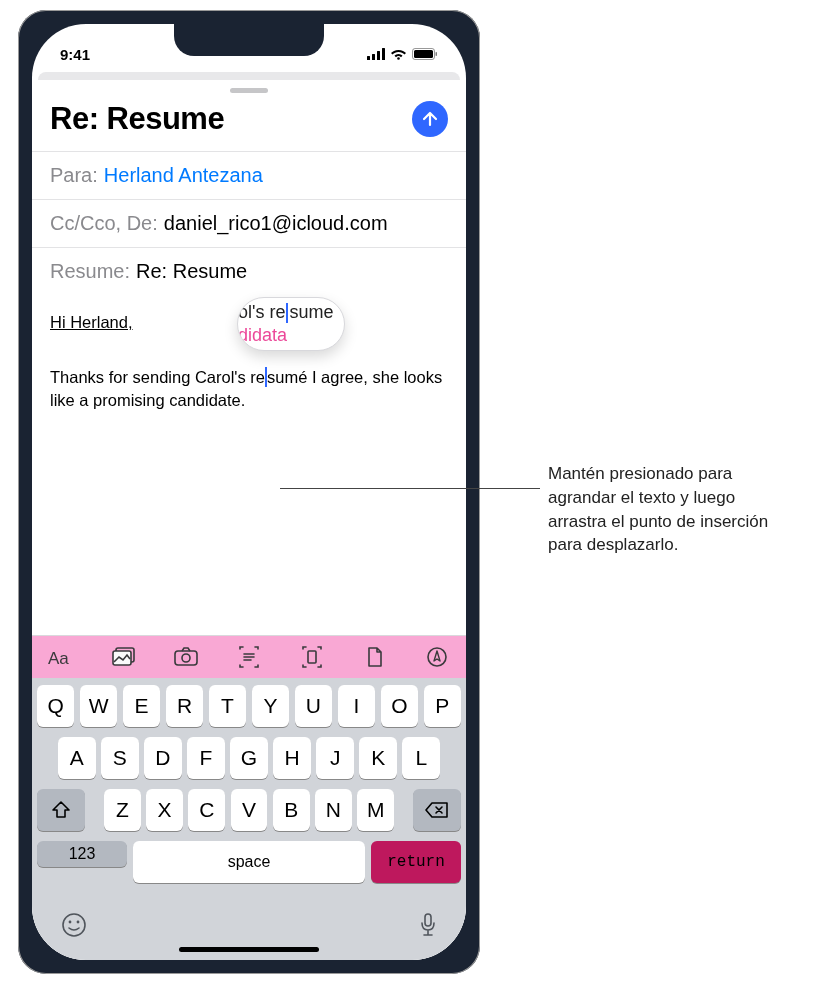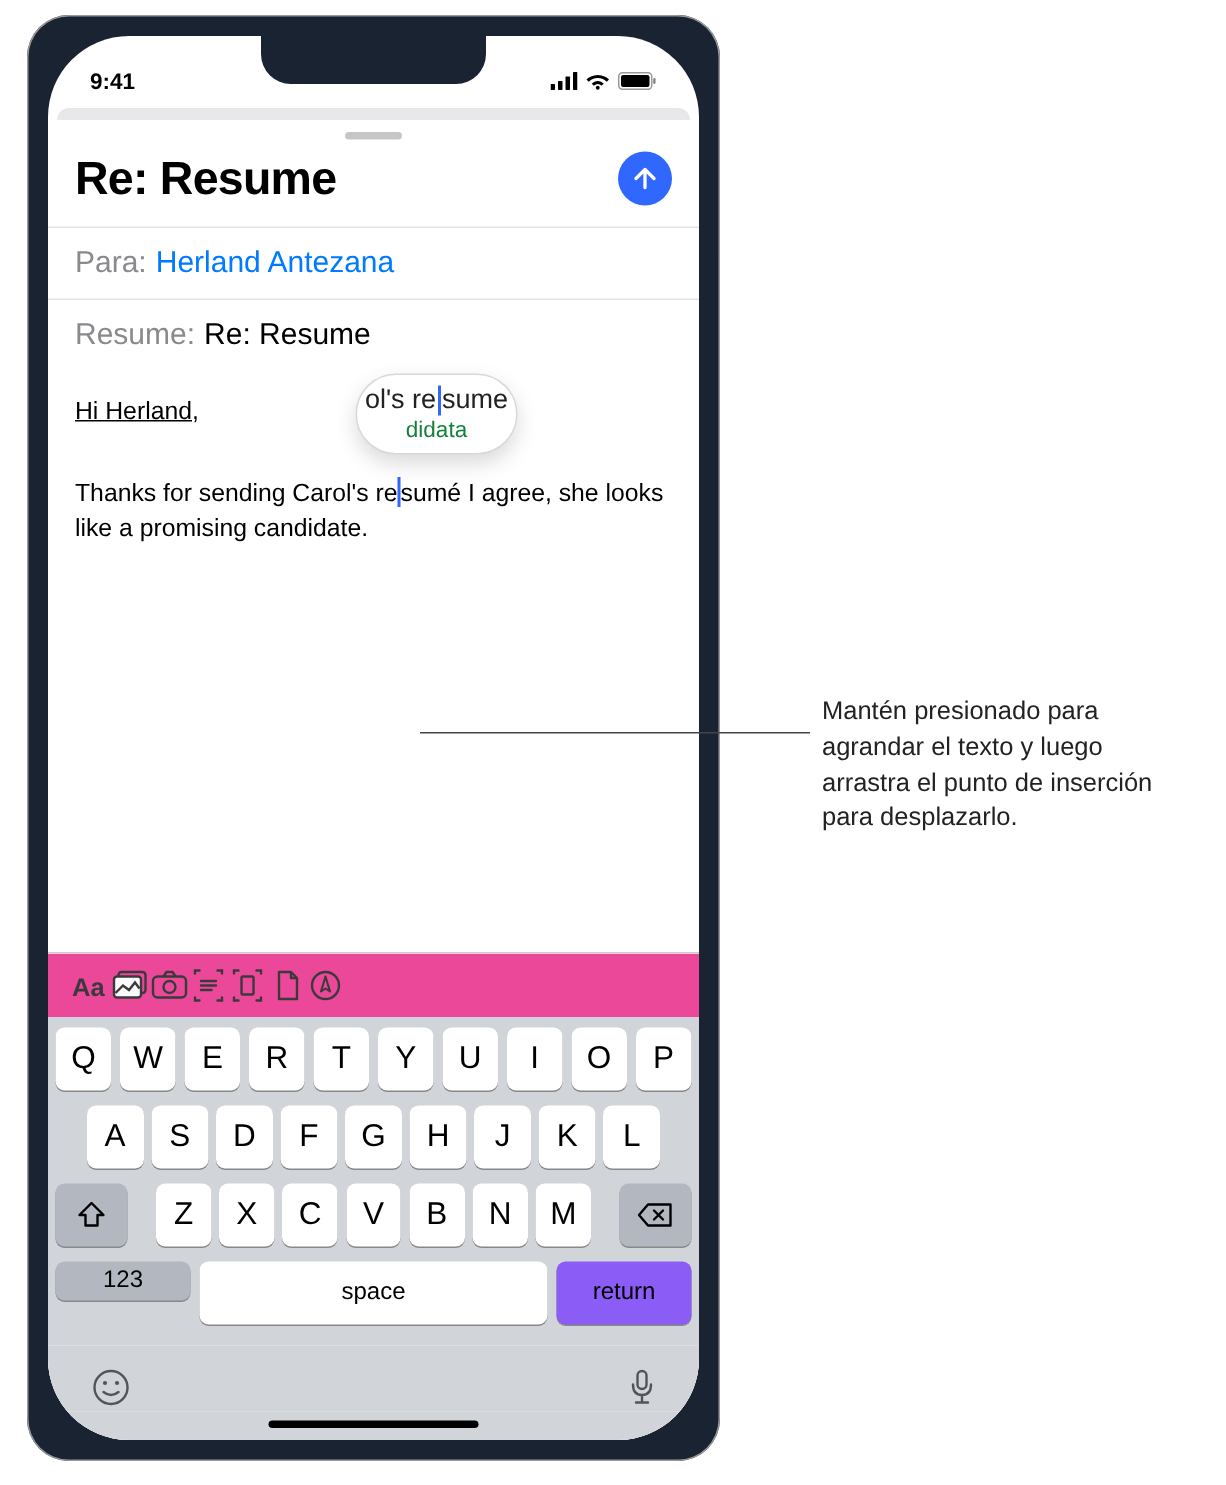--- a/index.html
+++ b/index.html
@@ -107,42 +107,42 @@
   .para1 { margin-bottom: 32px; text-decoration: underline; }
   .loupe {
     position: absolute;
     left: 205px; top: 2px;
     width: 108px; height: 54px;
     background: #fff;
     border: 1px solid #d8d8dc;
     border-radius: 27px;
     box-shadow: 0 6px 14px rgba(0,0,0,0.15);
     overflow: hidden;
-    display: flex; flex-direction: column; align-items: center; justify-content: center;
+    display: flex; flex-direction: column; align-items: flex-start; justify-content: center;
     font-size: 18px;
     white-space: nowrap;
     color: #222;
   }
   .loupe .caret {
     display: inline-block; width: 2px; height: 20px; background: #2f67ff;
     vertical-align: middle; margin: 0 1px;
   }
-  .loupe-line2 { font-size: 15px; color: #15803d; margin-top: -2px; }
+  .loupe-line2 { font-size: 18px; color: #ec4899; margin-top: -2px; }
   .body-caret {
     display: inline-block; width: 2px; height: 20px; background: #2f67ff;
     vertical-align: -4px;
   }
 
   
   .kb-toolbar {
-    background: #ec4899;
+    background: #f9a8d4;
     border-top: 1px solid #d9d9dc;
     display: flex;
+    justify-content: space-between;
     padding: 10px 16px;
-    font-weight: bold;
   }
   .kb-toolbar svg, .kb-toolbar .tb-icon { width: 26px; height: 22px; }
   .kb {
     background: #d1d4d9;
     padding: 7px 5px 4px;
   }
   .kb-row { display: flex; justify-content: center; gap: 5.5px; margin-bottom: 10px; }
   .key {
     background: #fff;
     border-radius: 6px;
@@ -160,21 +160,21 @@
     box-shadow: 0 1px 0 #888;
     height: 42px;
     width: 48px;
     display: flex; align-items: center; justify-content: center;
   }
   .kb-row3 { gap: 5.5px; }
   .kb-row3 .spacer { flex: 0 0 8px; }
   .kb-row4 { gap: 6px; }
   .key-wide { flex: 1; max-width: none; font-size: 16px; }
   .key-123 { width: 90px; background: #b3b8c0; font-size: 16px; border-radius: 6px; box-shadow: 0 1px 0 #888; height: 26px; display:flex;align-items:center;justify-content:center;}
-  .key-return { width: 90px; background: #8b5cf6; font-size: 16px; border-radius: 6px; box-shadow: 0 1px 0 #888; height: 42px; display:flex;align-items:center;justify-content:center;}
+  .key-return { width: 90px; background: #be185d; font-size: 16px; border-radius: 6px; box-shadow: 0 1px 0 #888; height: 42px; display:flex;align-items:center;justify-content:center;font-family:Liberation Mono, monospace;}
   .kb-bottom {
     background: #d1d4d9;
     display: flex; justify-content: space-between; align-items: center;
     padding: 14px 28px 2px;
   }
   .home-ind {
     background: #d1d4d9;
     padding: 6px 0 8px;
     display: flex; justify-content: center;
   }
@@ -239,20 +239,24 @@
           <svg width="18" height="18" viewBox="0 0 18 18">
               <path d="M9 3 L15 9 L12.5 9 L12.5 15 L5.5 15 L5.5 9 L3 9 Z" fill="none"></path>
               <path d="M9 3 L3 9 M9 3 L15 9 M9 3 L9 15" stroke="#fff" stroke-width="2.2" stroke-linecap="round" fill="none"></path>
             </svg>
         </div>
       </div>
 
       <div class="field-row">
         <span class="field-label">Para:</span>
         <span class="field-link">Herland Antezana</span>
+      </div>
+      <div class="field-row">
+        <span class="field-label">Cc/Cco, De:</span>
+        <span class="field-val">daniel_rico1@icloud.com</span>
       </div>
       <div class="field-row">
         <span class="field-label">Resume:</span>
         <span class="field-val">Re: Resume</span>
       </div>
 
       <div class="body-area">
         <div class="para1">Hi Herland,</div>
         <div>
           <span>Thanks for sending Carol's re</span><span class="body-caret"></span><span>sumé I agree, she looks like a promising candidate.</span>

